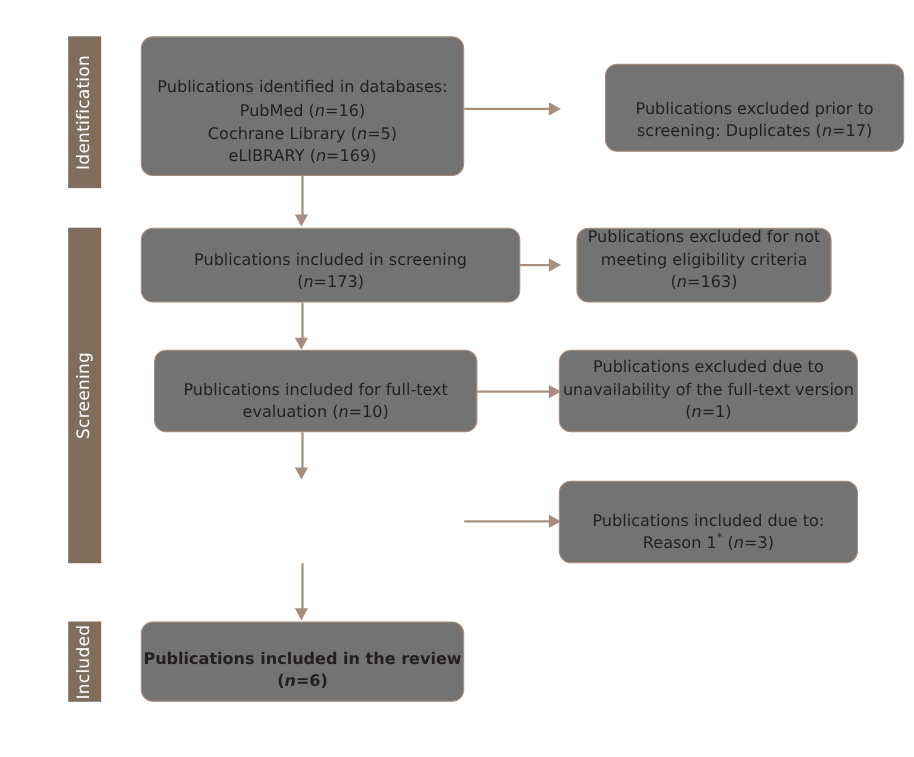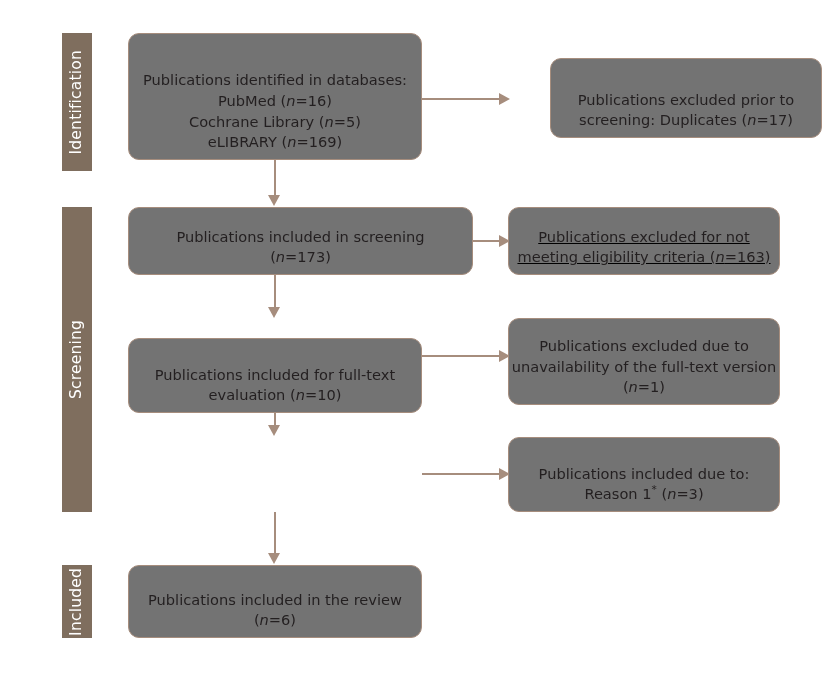--- a/index.html
+++ b/index.html
@@ -163,50 +163,50 @@
     </div>
   </div>
 
   <div class="node" style="left:128px; top:207px; width:345px; height:68px;">
     <div class="node-text">
       <span>Publications included in screening</span><br>
       (<i>n</i>=173)
     </div>
   </div>
 
-  <div class="node" style="left:128px; top:318px; width:294px; height:75px;margin-top:20px;">
+  <div class="node" style="left:140px; top:318px; width:294px; height:75px;">
     <div class="node-text">
       <span>Publications included for full-text</span><br>
       evaluation (<i>n</i>=10)
     </div>
   </div>
 
 
-  <div class="node" style="left:128px; top:565px; width:294px; height:73px;">
+  <div class="node" style="left:128px; top:565px; width:294px; height:73px;font-weight:bold;">
     <div class="node-text">
       <span>Publications included in the review</span><br>
       (<i>n</i>=6)
     </div>
   </div>
 
   <div class="node" style="left:508px; top:58px; width:272px; height:80px;margin-left:42px;">
     <div class="node-text">
       <span>Publications excluded prior to</span><br>
       screening: Duplicates (<i>n</i>=17)
     </div>
   </div>
 
-  <div class="node" style="left:508px; top:207px; width:272px; height:68px;text-decoration:underline;">
+  <div class="node" style="left:524px; top:207px; width:232px; height:68px;">
     <div class="node-text">
       <span>Publications excluded for not</span><br>
       meeting eligibility criteria (<i>n</i>=163)
     </div>
   </div>
 
-  <div class="node" style="left:508px; top:318px; width:272px; height:87px;">
+  <div class="node" style="left:508px; top:318px; width:272px; height:75px;">
     <div class="node-text">
       <span>Publications excluded due to</span><br>
       <span>unavailability of the full-text version</span><br>
       (<i>n</i>=1)
     </div>
   </div>
 
   <div class="node" style="left:508px; top:437px; width:272px; height:75px;">
     <div class="node-text">
       <span>Publications included due to:</span><br>

